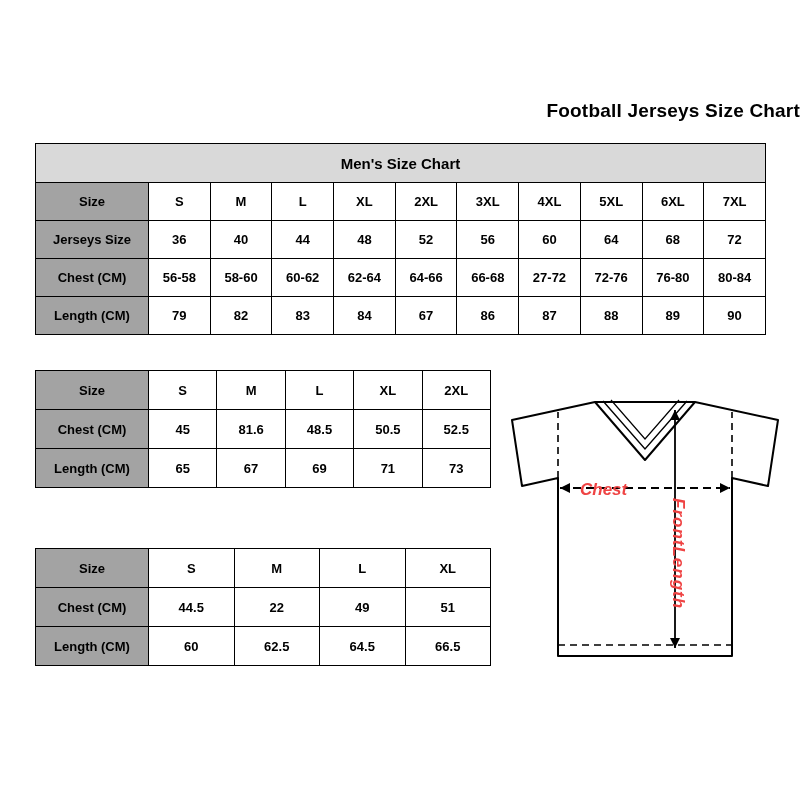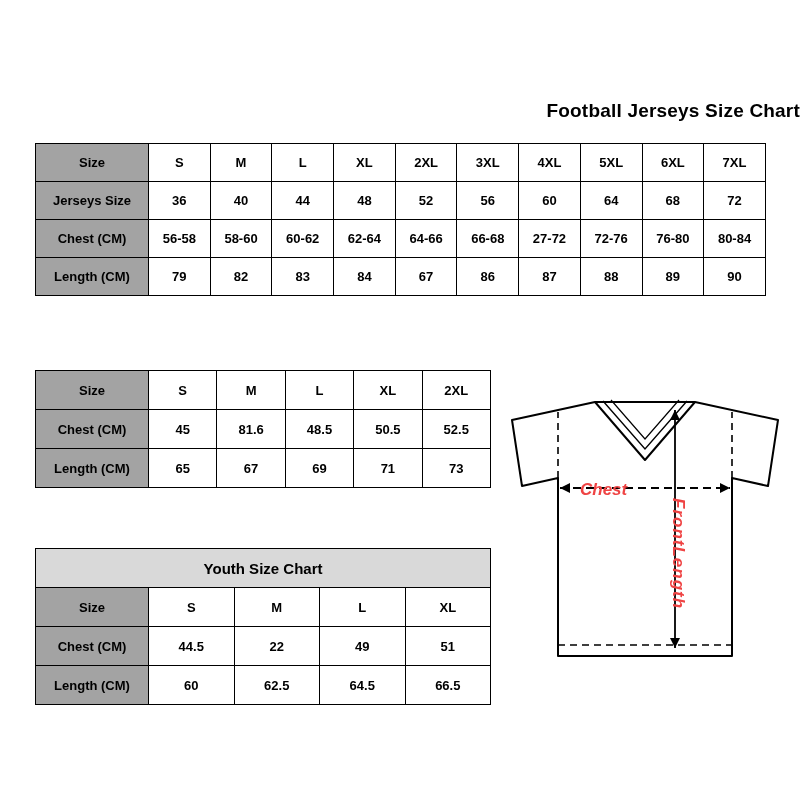--- a/index.html
+++ b/index.html
@@ -122,20 +122,23 @@
       <col class="dat">
       <col class="dat">
       <col class="dat">
     <col class="dat">
       <col class="dat">
       <col class="dat">
       <col class="dat">
       <col class="dat">
   </colgroup>
   <tbody>
+    <tr>
+      <th class="caption-cell" colspan="11">Men's Size Chart</th>
+    </tr>
     <tr>
       <td class="label-cell">Size</td>
       <td>S</td>
       <td>M</td>
       <td>L</td>
       <td>XL</td>
       <td>2XL</td>
       <td>3XL</td>
       <td>4XL</td>
       <td>5XL</td>
@@ -224,23 +227,20 @@
 <table class="size-table" id="youth-table">
   <colgroup>
     <col class="lbl">
       <col class="dat">
       <col class="dat">
       <col class="dat">
       <col class="dat">
   </colgroup>
   <tbody>
     <tr>
-      <th class="caption-cell" colspan="5">Youth Size Chart</th>
-    </tr>
-    <tr>
       <td class="label-cell">Size</td>
       <td>S</td>
       <td>M</td>
       <td>L</td>
       <td>XL</td>
     </tr>
     <tr>
       <td class="label-cell">Chest (CM)</td>
       <td>44.5</td>
       <td>22</td>

